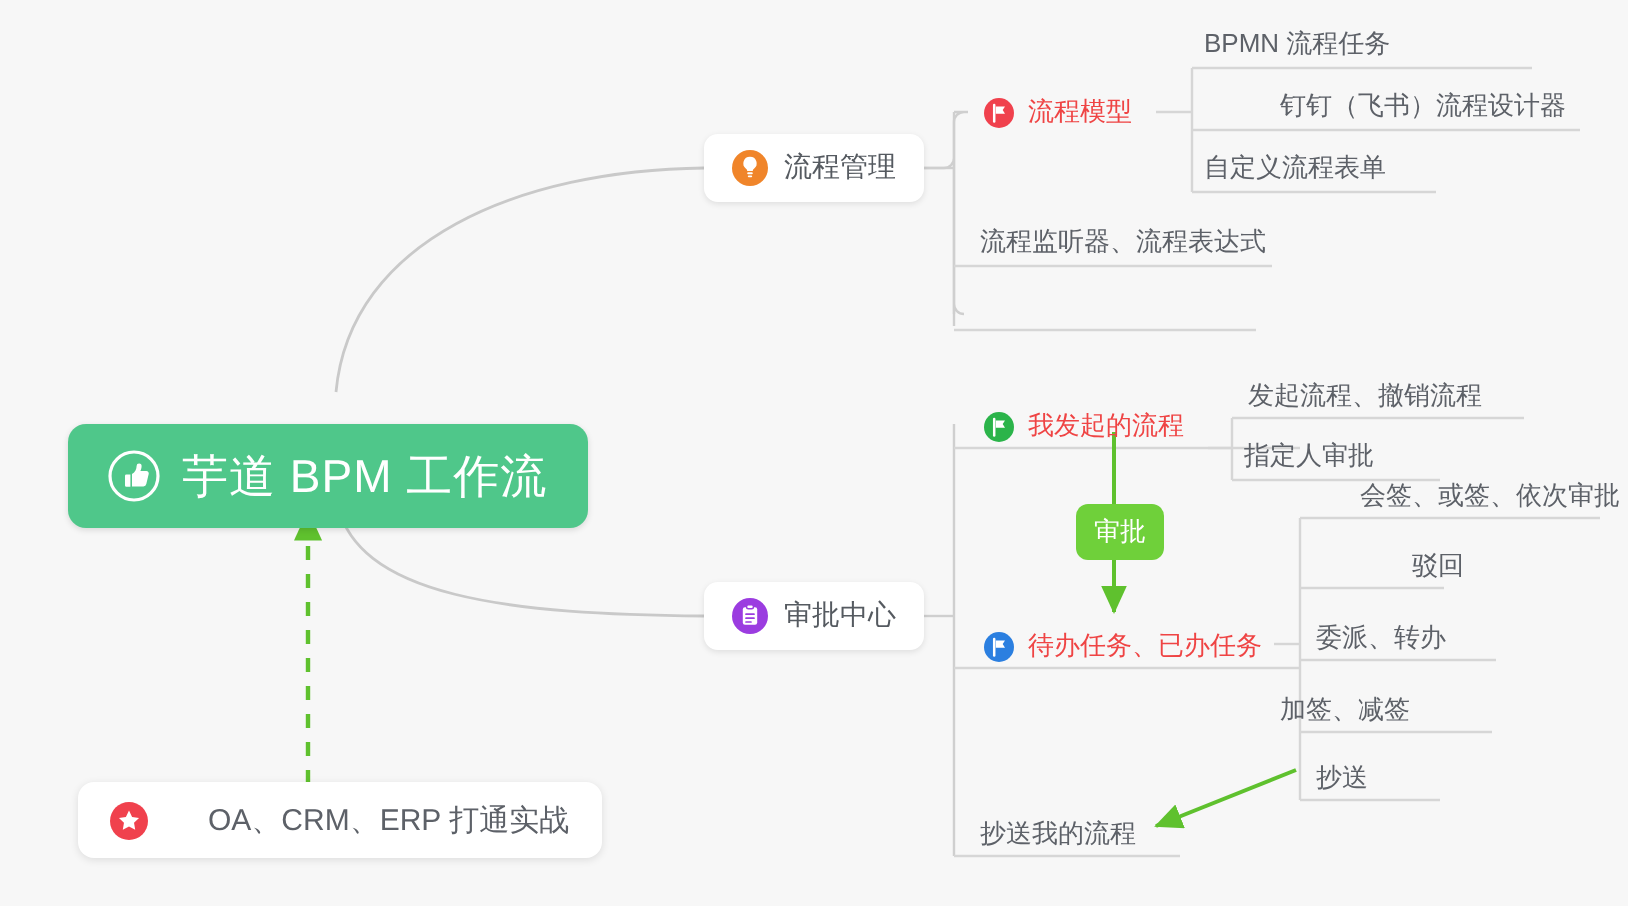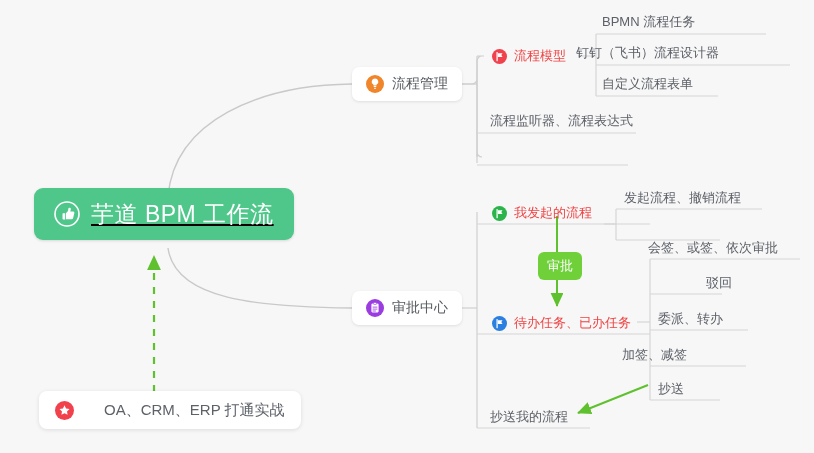--- a/index.html
+++ b/index.html
@@ -177,21 +177,21 @@
       </marker>
     </defs>
 
     <line x1="557" y1="216" x2="557" y2="306" stroke="#5fc12e" stroke-width="2" marker-end="url(#ah-green)"></line>
 
     <line x1="648" y1="385" x2="578" y2="413" stroke="#5fc12e" stroke-width="2" marker-end="url(#ah-green)"></line>
 
     <line x1="154" y1="392" x2="154" y2="256" stroke="#5fc12e" stroke-width="2.2" stroke-dasharray="7 7" marker-end="url(#ah-green-up)"></line>
   </svg>
 
-  <div class="node root-node" style="left:34px; top:188px;text-decoration:underline;">
+  <div class="node root-node" style="left:34px; top:212px;">
     <span class="ic">
       <svg width="26" height="26" viewBox="0 0 26 26">
         <circle cx="13" cy="13" r="12" fill="none" stroke="#ffffff" stroke-width="1.6"></circle>
         <path d="M9.2 12.2 h2.0 v6.2 h-2.0 a0.7 0.7 0 0 1 -0.7 -0.7 v-4.8 a0.7 0.7 0 0 1 0.7 -0.7 z
                  M12.0 12.0 c1.6 -0.9 2.3 -2.4 2.3 -4.0 a1.25 1.25 0 0 1 2.5 0.1 c0 0.9 -0.3 1.7 -0.6 2.4 h3.0
                  a1.2 1.2 0 0 1 1.15 1.5 l -1.2 5.0 a1.5 1.5 0 0 1 -1.45 1.2 h -5.7 z" fill="#ffffff"></path>
       </svg>
     </span>
     <span class="root-label">芋道 BPM 工作流</span>
   </div>
@@ -217,21 +217,21 @@
         <path d="M5.9 4.2 h4.6 l -1.15 1.85 l 1.15 1.85 h -4.6 z" fill="#ffffff"></path>
       </svg>
     </span>
     <span class="icon-text-label">流程模型</span>
   </div>
 
   <div class="node leaf-node" style="left:602px; top:10px;">
     <span>BPMN 流程任务</span>
   </div>
 
-  <div class="node leaf-node" style="left:576px; top:41px;">
+  <div class="node leaf-node" style="left:640px; top:41px;">
     <span>钉钉（飞书）流程设计器</span>
   </div>
 
   <div class="node leaf-node" style="left:602px; top:72px;">
     <span>自定义流程表单</span>
   </div>
 
   <div class="node leaf-node" style="left:490px; top:109px;">
     <span>流程监听器、流程表达式</span>
   </div>
@@ -257,49 +257,52 @@
         <path d="M5.9 4.2 h4.6 l -1.15 1.85 l 1.15 1.85 h -4.6 z" fill="#ffffff"></path>
       </svg>
     </span>
     <span class="icon-text-label">我发起的流程</span>
   </div>
 
   <div class="node leaf-node" style="left:624px; top:186px;">
     <span>发起流程、撤销流程</span>
   </div>
 
+  <div class="node leaf-node" style="left:622px; top:216px;">
+    <span>指定人审批</span>
+  </div>
 
   <div class="node badge-node" style="left:538px; top:252px;">
     <span class="badge-label">审批</span>
   </div>
 
   <div class="node icon-text-node" style="left:492px; top:310px;">
     <span class="ic">
       <svg width="15" height="15" viewBox="0 0 15 15">
         <circle cx="7.5" cy="7.5" r="7.5" fill="#2b7fe0"></circle>
         <path d="M5.1 3.5 v8.2" stroke="#ffffff" stroke-width="1.25" stroke-linecap="round"></path>
         <path d="M5.9 4.2 h4.6 l -1.15 1.85 l 1.15 1.85 h -4.6 z" fill="#ffffff"></path>
       </svg>
     </span>
     <span class="icon-text-label">待办任务、已办任务</span>
   </div>
 
-  <div class="node leaf-node" style="left:648px; top:236px;">
+  <div class="node leaf-node" style="left:680px; top:236px;">
     <span>会签、或签、依次审批</span>
   </div>
 
   <div class="node leaf-node" style="left:658px; top:271px;margin-left:48px;">
     <span>驳回</span>
   </div>
 
   <div class="node leaf-node" style="left:658px; top:307px;">
     <span>委派、转办</span>
   </div>
 
-  <div class="node leaf-node" style="left:622px; top:343px;">
+  <div class="node leaf-node" style="left:640px; top:343px;">
     <span>加签、减签</span>
   </div>
 
   <div class="node leaf-node" style="left:658px; top:377px;">
     <span>抄送</span>
   </div>
 
   <div class="node leaf-node" style="left:490px; top:405px;">
     <span>抄送我的流程</span>
   </div>

